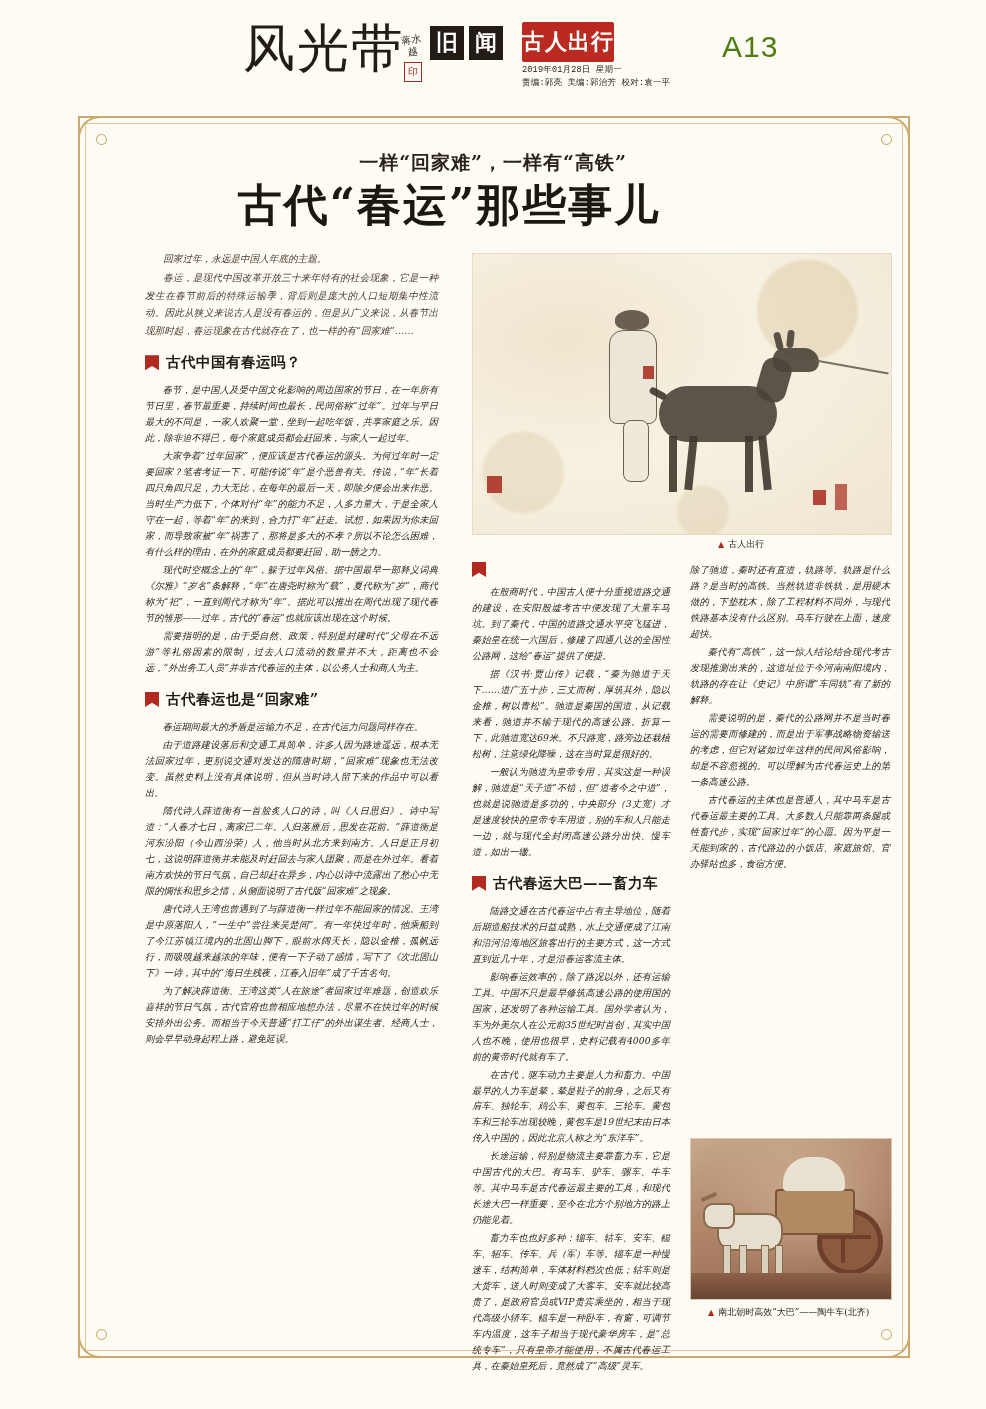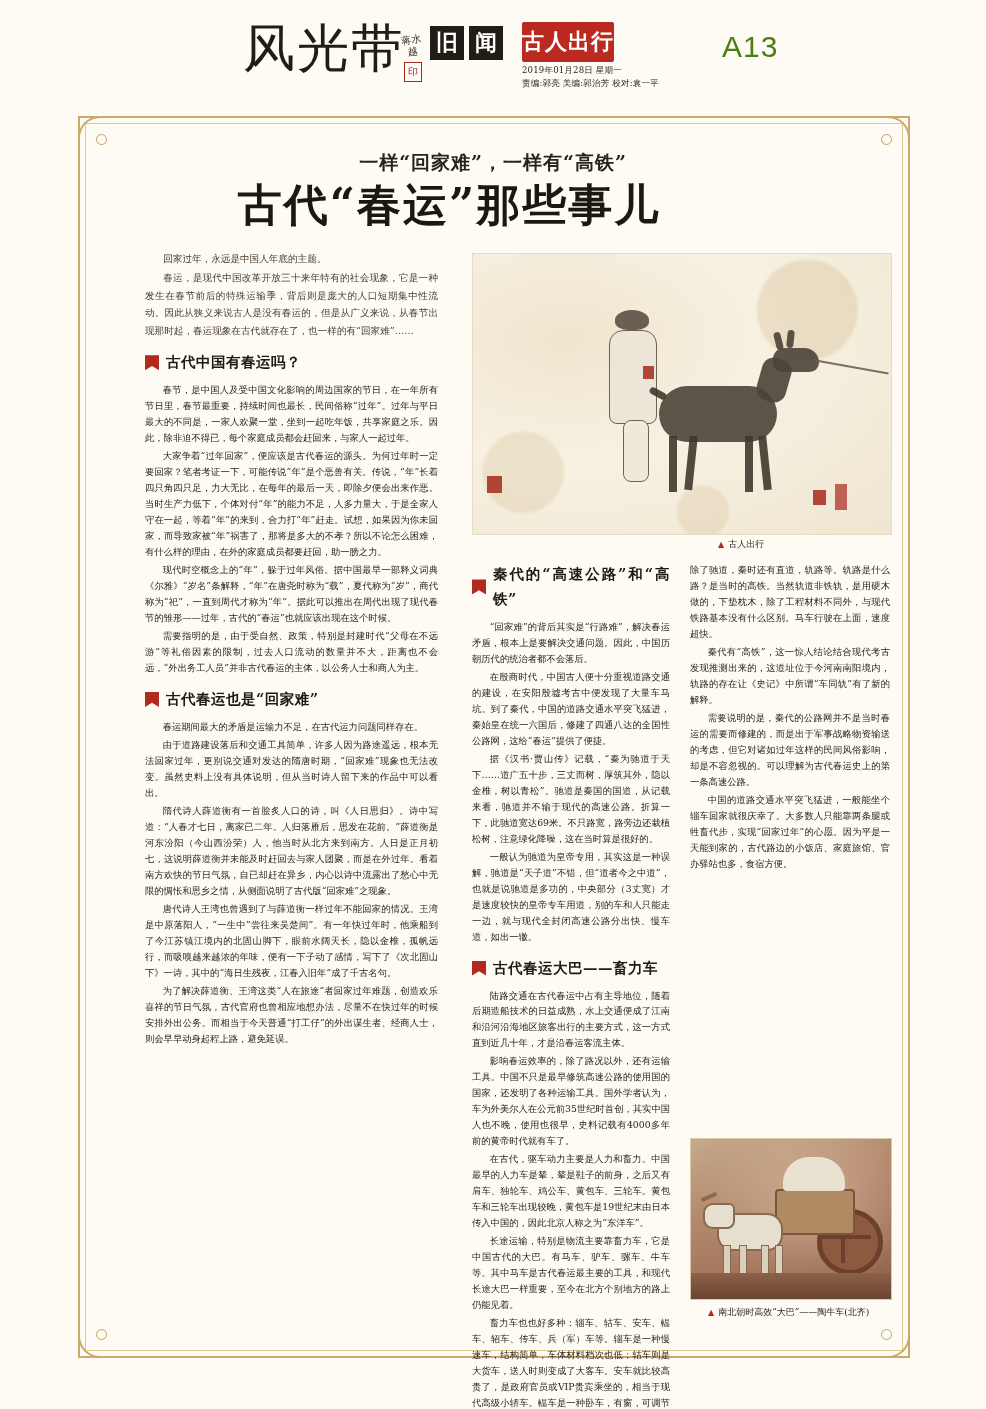--- a/index.html
+++ b/index.html
@@ -42,21 +42,21 @@
     font-weight:bold;
   }
   .paper-seal{
     position:absolute;left:522px;top:22px;width:92px;height:40px;
     background:#bb2a20;color:#fff;display:flex;align-items:center;justify-content:center;
     font-size:22px;font-weight:bold;letter-spacing:1px;
     border-radius:2px;
   }
   .issue-line{
     position:absolute;left:522px;top:64px;font-size:8.5px;color:#2a211b;
-    letter-spacing:.2px;line-height:1.5;white-space:nowrap;
+    letter-spacing:.2px;line-height:1.5;white-space:nowrap;font-family:Liberation Mono, monospace;
   }
   .page-no{
     position:absolute;left:722px;top:30px;
     font-family:"Liberation Sans", sans-serif;
     font-size:30px;color:#4d7c0f;letter-spacing:1px;
   }
   
   .frame{
     position:absolute;left:78px;top:116px;width:832px;height:1242px;
     border:2px solid #caa96a;
@@ -83,21 +83,21 @@
     position:absolute;left:0;top:176px;width:898px;text-align:center;
     font-size:44px;font-weight:bold;color:#1d1712;letter-spacing:2px;
   }
   
   .col{
     position:absolute;
     font-size:9.3px;line-height:1.72;
     text-align:justify;
     color:#2a221c;
   }
-  .col p{margin:0 0 2px 0;text-indent:1.9em;}
+  .col p{margin:0 0 2px 0;text-indent:1.9em;font-style:italic;}
   .col1{left:145px;top:250px;width:293px;}
   .col2{left:472px;top:562px;width:198px;}
   .col3{left:690px;top:562px;width:200px;}
   .lead{
     font-family:"DejaVu Serif", serif;
     font-size:9.6px;line-height:1.82;color:#4a3a2c;
   }
   .lead p{text-indent:1.9em;margin:0 0 2px 0;}
   
   .sec{
@@ -248,37 +248,35 @@
   <p>春运期间最大的矛盾是运输力不足，在古代运力问题同样存在。</p>
   <p>由于道路建设落后和交通工具简单，许多人因为路途遥远，根本无法回家过年，更别说交通对发达的隋唐时期，“回家难”现象也无法改变。虽然史料上没有具体说明，但从当时诗人留下来的作品中可以看出。</p>
   <p>隋代诗人薛道衡有一首脍炙人口的诗，叫《人日思归》。诗中写道：“人春才七日，离家已二年。人归落雁后，思发在花前。”薛道衡是河东汾阳（今山西汾荣）人，他当时从北方来到南方。人日是正月初七，这说明薛道衡并未能及时赶回去与家人团聚，而是在外过年。看着南方欢快的节日气氛，自已却赶在异乡，内心以诗中流露出了愁心中无限的惆怅和思乡之情，从侧面说明了古代版“回家难”之现象。</p>
   <p>唐代诗人王湾也曾遇到了与薛道衡一样过年不能回家的情况。王湾是中原落阳人，“一生中”尝往来吴楚间”。有一年快过年时，他乘船到了今江苏镇江境内的北固山脚下，眼前水阔天长，隐以金椎，孤帆远行，而吸嗅越来越浓的年味，便有一下子动了感情，写下了《次北固山下》一诗，其中的“海日生残夜，江春入旧年”成了千古名句。</p>
   <p>为了解决薛道衡、王湾这类“人在旅途”者回家过年难题，创造欢乐喜祥的节日气氛，古代官府也曾相应地想办法，尽量不在快过年的时候安排外出公务。而相当于今天普通“打工仔”的外出谋生者、经商人士，则会早早动身起程上路，避免延误。</p>
 </div>
 
 <div class="col col2">
   <div class="sec" style="margin-top:0;">
     <span class="flag"></span>
-    <span class="sec-t">秦代的“高速公路”和“高铁”</span>
-  </div>
-  <p>“回家难”的背后其实是“行路难”，解决春运矛盾，根本上是要解决交通问题。因此，中国历朝历代的统治者都不会落后。</p>
+  </div>
   <p>在殷商时代，中国古人便十分重视道路交通的建设，在安阳殷墟考古中便发现了大量车马坑。到了秦代，中国的道路交通水平突飞猛进，秦始皇在统一六国后，修建了四通八达的全国性公路网，这给“春运”提供了便捷。</p>
   <p>据《汉书·贾山传》记载，“秦为驰道于天下……道广五十步，三丈而树，厚筑其外，隐以金椎，树以青松”。驰道是秦国的国道，从记载来看，驰道并不输于现代的高速公路。折算一下，此驰道宽达69米。不只路宽，路旁边还栽植松树，注意绿化降噪，这在当时算是很好的。</p>
   <p>一般认为驰道为皇帝专用，其实这是一种误解，驰道是“天子道”不错，但“道者今之中道”，也就是说驰道是多功的，中央部分（3丈宽）才是速度较快的皇帝专车用道，别的车和人只能走一边，就与现代全封闭高速公路分出快、慢车道，如出一辙。</p>
 
   <div class="sec">
     <span class="flag"></span>
     <span class="sec-t">古代春运大巴——畜力车</span>
   </div>
   <p>陆路交通在古代春运中占有主导地位，随着后期造船技术的日益成熟，水上交通便成了江南和沿河沿海地区旅客出行的主要方式，这一方式直到近几十年，才是沿春运客流主体。</p>
   <p>影响春运效率的，除了路况以外，还有运输工具。中国不只是最早修筑高速公路的使用国的国家，还发明了各种运输工具。国外学者认为，车为外美尔人在公元前35世纪时首创，其实中国人也不晚，使用也很早，史料记载有4000多年前的黄帝时代就有车了。</p>
   <p>在古代，驱车动力主要是人力和畜力。中国最早的人力车是辇，辇是鞋子的前身，之后又有肩车、独轮车、鸡公车、黄包车、三轮车。黄包车和三轮车出现较晚，黄包车是19世纪末由日本传入中国的，因此北京人称之为“东洋车”。</p>
   <p>长途运输，特别是物流主要靠畜力车，它是中国古代的大巴。有马车、驴车、骡车、牛车等。其中马车是古代春运最主要的工具，和现代长途大巴一样重要，至今在北方个别地方的路上仍能见着。</p>
   <p>畜力车也也好多种：辎车、轱车、安车、輼车、轺车、传车、兵（军）车等。辎车是一种慢速车，结构简单，车体材料档次也低；轱车则是大货车，送人时则变成了大客车。安车就比较高贵了，是政府官员或VIP贵宾乘坐的，相当于现代高级小轿车。輼车是一种卧车，有窗，可调节车内温度，这车子相当于现代豪华房车，是“总统专车”，只有皇帝才能使用，不属古代春运工具，在秦始皇死后，竟然成了“高级”灵车。</p>
 </div>
 
 <div class="col col3">
   <p style="text-indent:0;">除了驰道，秦时还有直道，轨路等。轨路是什么路？是当时的高铁。当然轨道非铁轨，是用硬木做的，下垫枕木，除了工程材料不同外，与现代铁路基本没有什么区别。马车行驶在上面，速度超快。</p>
   <p>秦代有“高铁”，这一惊人结论结合现代考古发现推测出来的，这道址位于今河南南阳境内，轨路的存在让《史记》中所谓“车同轨”有了新的解释。</p>
   <p>需要说明的是，秦代的公路网并不是当时春运的需要而修建的，而是出于军事战略物资输送的考虑，但它对诸如过年这样的民间风俗影响，却是不容忽视的。可以理解为古代春运史上的第一条高速公路。</p>
-  <p>中国的道路交通水平突飞猛进，一般能坐个辎车回家就很庆幸了。大多数人只能靠两条腿或牲畜代步，实现“回家过年”的心愿。因为平是一天能到家的，古代路边的小饭店、家庭旅馆、官办驿站也多，食宿方便。</p>
+  <p>古代春运的主体也是普通人，其中马车是古代春运最主要的工具。大多数人只能靠两条腿或牲畜代步，实现“回家过年”的心愿。因为平是一天能到家的，古代路边的小饭店、家庭旅馆、官办驿站也多，食宿方便。</p>
   <p></p>
 </div>
 
 </body></html>

